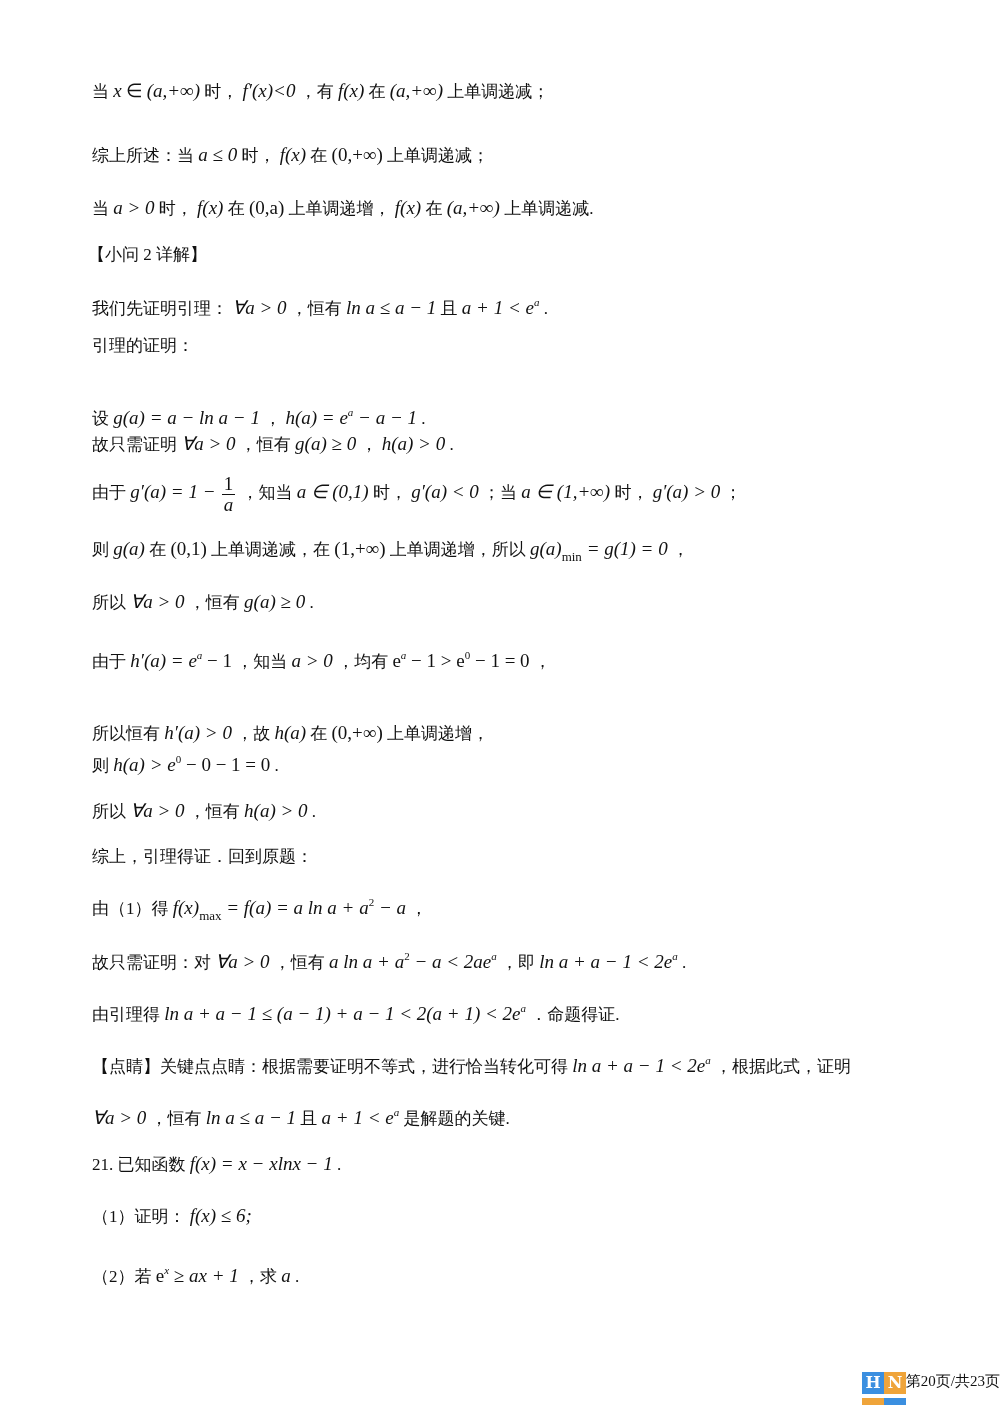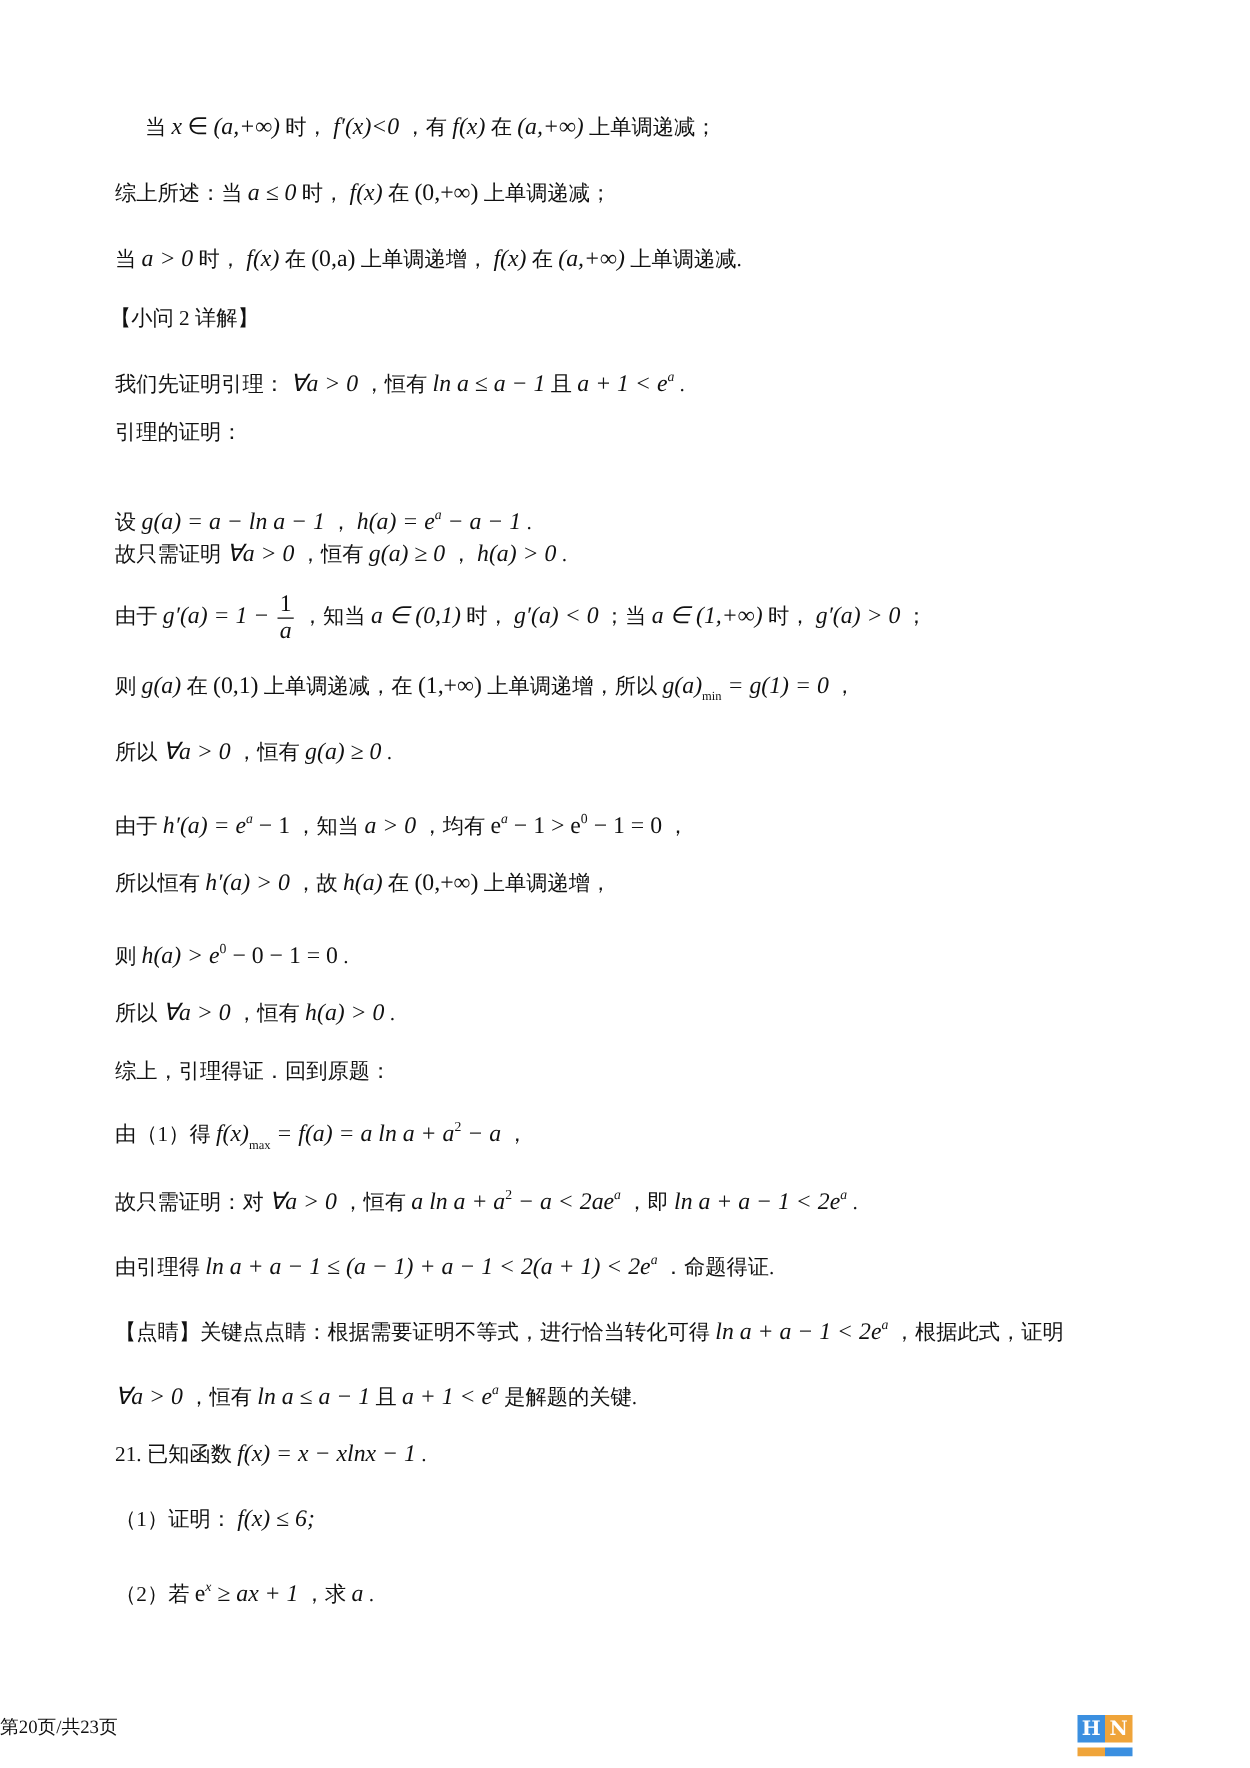--- a/index.html
+++ b/index.html
@@ -3,37 +3,37 @@
 <meta charset="utf-8">
 <style>
   html, body { margin: 0; padding: 0; background: #ffffff; }
   body { width: 1000px; height: 1414px; position: relative; overflow: hidden;
          font-family: "Liberation Serif", "DejaVu Serif", serif; color: #111; }
   .line { position: absolute; left: 92px; font-size: 17px; white-space: nowrap; line-height: 24px; }
   .m { font-family: "Liberation Serif", serif; font-size: 19px; }
   .i { font-style: italic; }
   sup { font-size: 11px; vertical-align: 8px; font-style: italic; }
   sup.n { font-style: normal; }
-  sub { font-size: 10px; vertical-align: -6px; }
+  sub { font-size: 13px; vertical-align: -6px; }
   .frac { display: inline-block; vertical-align: middle; text-align: center; margin: 0 2px; line-height: 20px; }
   .frac .num { display: block; border-bottom: 1px solid #111; padding: 0 2px; }
   .frac .den { display: block; font-style: italic; }
-  .footer { position: absolute; left: 0; width: 1000px; top: 1372px; text-align: left; font-size: 15px; }
+  .footer { position: absolute; left: 0; width: 1000px; top: 1372px; text-align: right; font-size: 15px; }
   .logo { position: absolute; left: 862px; top: 1372px; width: 46px; height: 34px; }
   .logo .h, .logo .n { position: absolute; top: 0; width: 22px; height: 22px; color: #fff; font-weight: bold;
      font-size: 16px; text-align: center; line-height: 22px; font-family: "DejaVu Serif", serif; }
   .logo .h { left: 0; background: #3b8fe0; }
   .logo .n { left: 22px; background: #efa43a; }
   .logo .b1 { position: absolute; left: 0; top: 26px; width: 22px; height: 7px; background: #efa43a; }
   .logo .b2 { position: absolute; left: 22px; top: 26px; width: 22px; height: 7px; background: #3b8fe0; }
 </style>
 </head>
 <body>
 
-<div class="line" style="top:90px;margin-left:24px;">
+<div class="line" style="top:79px;">
   <span>当</span>
   <span class="m i">x</span>
   <span class="m">∈</span>
   <span class="m i">(a,+∞)</span>
   <span>时，</span>
   <span class="m i">f′(x)&lt;0</span>
   <span>，有</span>
   <span class="m i">f(x)</span>
   <span>在</span>
   <span class="m i">(a,+∞)</span>
@@ -138,21 +138,21 @@
 <div class="line" style="top:643px;">
   <span>由于</span>
   <span class="m i">h′(a) = e</span><sup>a</sup><span class="m"> − 1</span>
   <span>，知当</span>
   <span class="m i">a &gt; 0</span>
   <span>，均有</span>
   <span class="m">e</span><sup>a</sup><span class="m"> − 1 &gt; e</span><sup class="n">0</sup><span class="m"> − 1 = 0</span>
   <span>，</span>
 </div>
 
-<div class="line" style="top:695px;">
+<div class="line" style="top:721px;">
   <span>所以恒有</span>
   <span class="m i">h′(a) &gt; 0</span>
   <span>，故</span>
   <span class="m i">h(a)</span>
   <span>在</span>
   <span class="m">(0,+∞)</span>
   <span>上单调递增，</span>
 </div>
 
 <div class="line" style="top:747px;">

